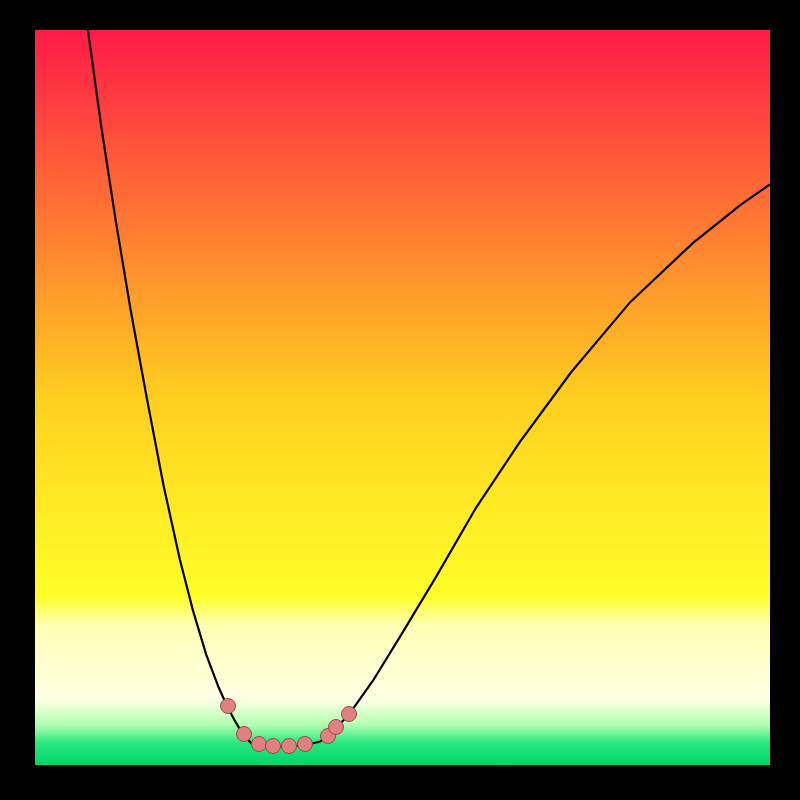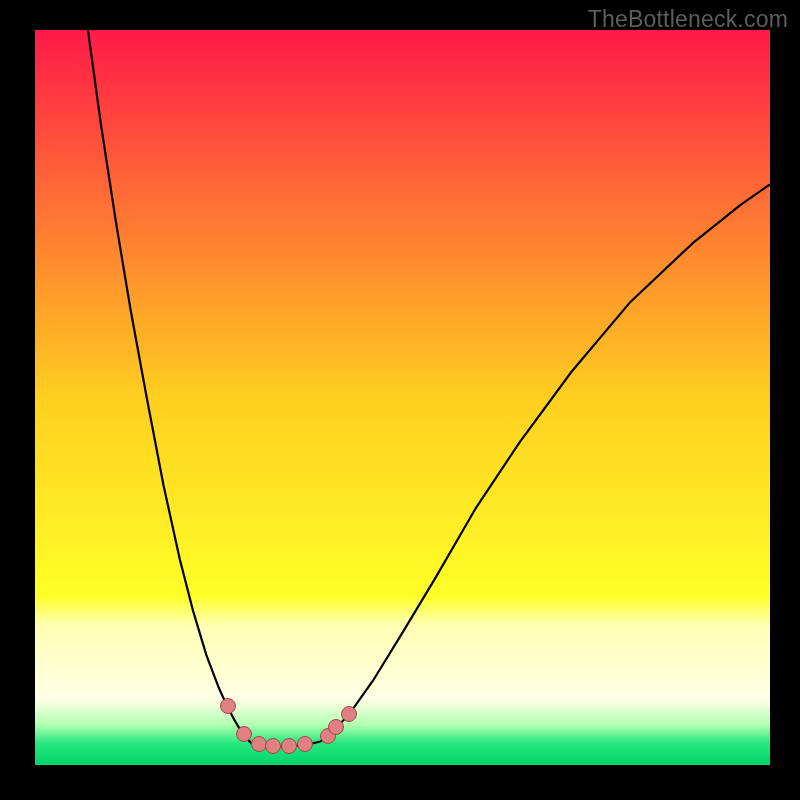--- a/index.html
+++ b/index.html
@@ -53,21 +53,20 @@
     background: #e08080;
     border: 1.5px solid #a04848;
     transform: translate(-50%, -50%);
   }
 </style>
 </head>
 <body>
 
 <div class="frame">
 
-  <div class="watermark">TheBottleneck.com</div>
 
   <div class="plot-area">
 
     <svg class="gradient-bg" viewBox="0 0 735 735" preserveAspectRatio="none">
       <defs>
         <linearGradient id="bg-grad" x1="0" y1="0" x2="0" y2="1">
             <stop offset="0%" stop-color="#ff1a48"></stop>
             <stop offset="50%" stop-color="#ffcf1f"></stop>
             <stop offset="77%" stop-color="#ffff28"></stop>
             <stop offset="81%" stop-color="#ffffb4"></stop>

